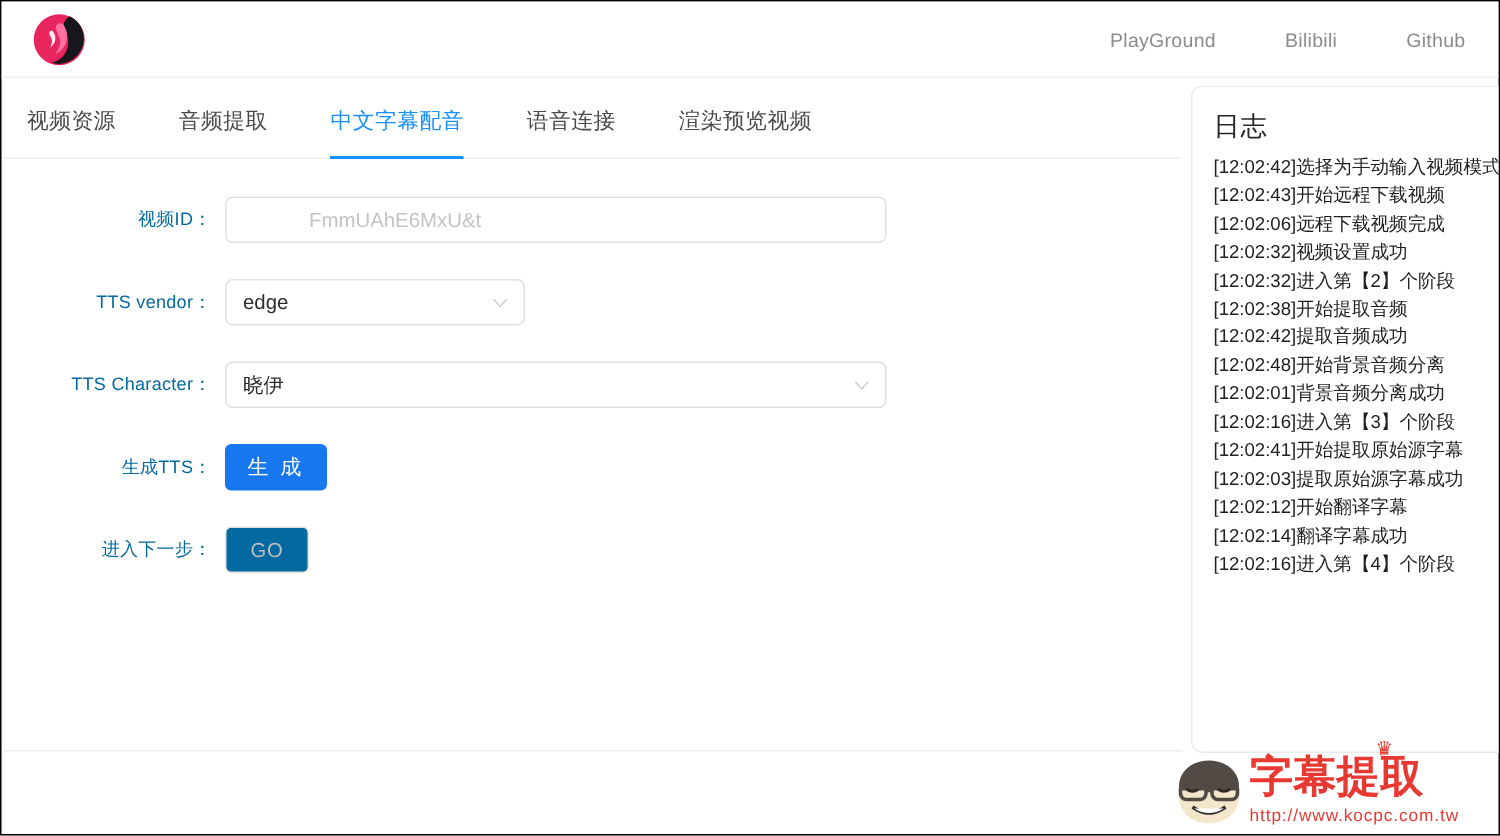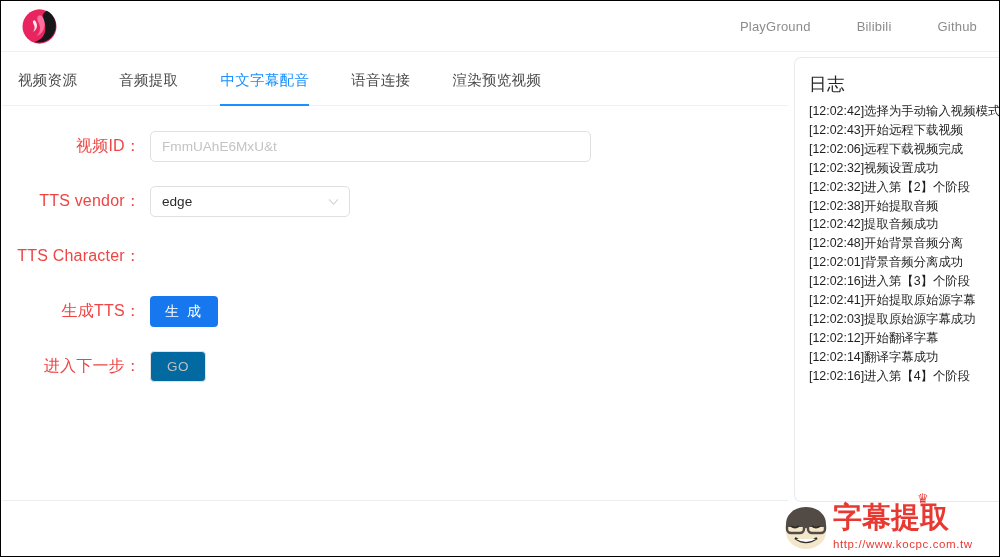--- a/index.html
+++ b/index.html
@@ -98,39 +98,39 @@
   }
   .form-row {
     display: flex;
     align-items: center;
     height: 55px;
   }
   .form-label {
     width: 148px;
     text-align: right;
     padding-right: 9px;
-    font-size: 16px;
-    color: #ef4444;
+    font-size: 12px;
+    color: #0369a1;
     white-space: nowrap;
     letter-spacing: .2px;
   }
   .field {
     height: 31px;
     border: 1px solid #e0e0e0;
     border-radius: 5px;
     background: #fff;
     display: flex;
     align-items: center;
     padding: 0 11px;
     font-size: 13.6px;
     color: #2b2b2b;
   }
   .field.wide { width: 441px; }
   .field.narrow { width: 200px; }
-  .field .ph { color: #c4c4c4; }
+  .field .ph { color: #c4c4c4; margin-left: 44px; }
   .select {
     position: relative;
     justify-content: flex-start;
   }
   .chev {
     position: absolute;
     right: 10px; top: 50%;
     transform: translateY(-50%);
     width: 11px; height: 11px;
     color: #cfcfcf;
@@ -275,20 +275,28 @@
           <span class="chev">
             <svg viewBox="0 0 12 12">
                 <path d="M1.5 3.5 L6 8.5 L10.5 3.5" fill="none" stroke="currentColor" stroke-width="1.1" stroke-linecap="round"></path>
               </svg>
           </span>
         </div>
       </div>
 
       <div class="form-row">
         <div class="form-label">TTS Character：</div>
+        <div class="field wide select">
+          <span>晓伊</span>
+          <span class="chev">
+            <svg viewBox="0 0 12 12">
+                <path d="M1.5 3.5 L6 8.5 L10.5 3.5" fill="none" stroke="currentColor" stroke-width="1.1" stroke-linecap="round"></path>
+              </svg>
+          </span>
+        </div>
       </div>
 
 
       <div class="form-row">
         <div class="form-label">生成TTS：</div>
         <button class="btn btn-primary">生 成</button>
       </div>
 
       <div class="form-row">
         <div class="form-label">进入下一步：</div>

